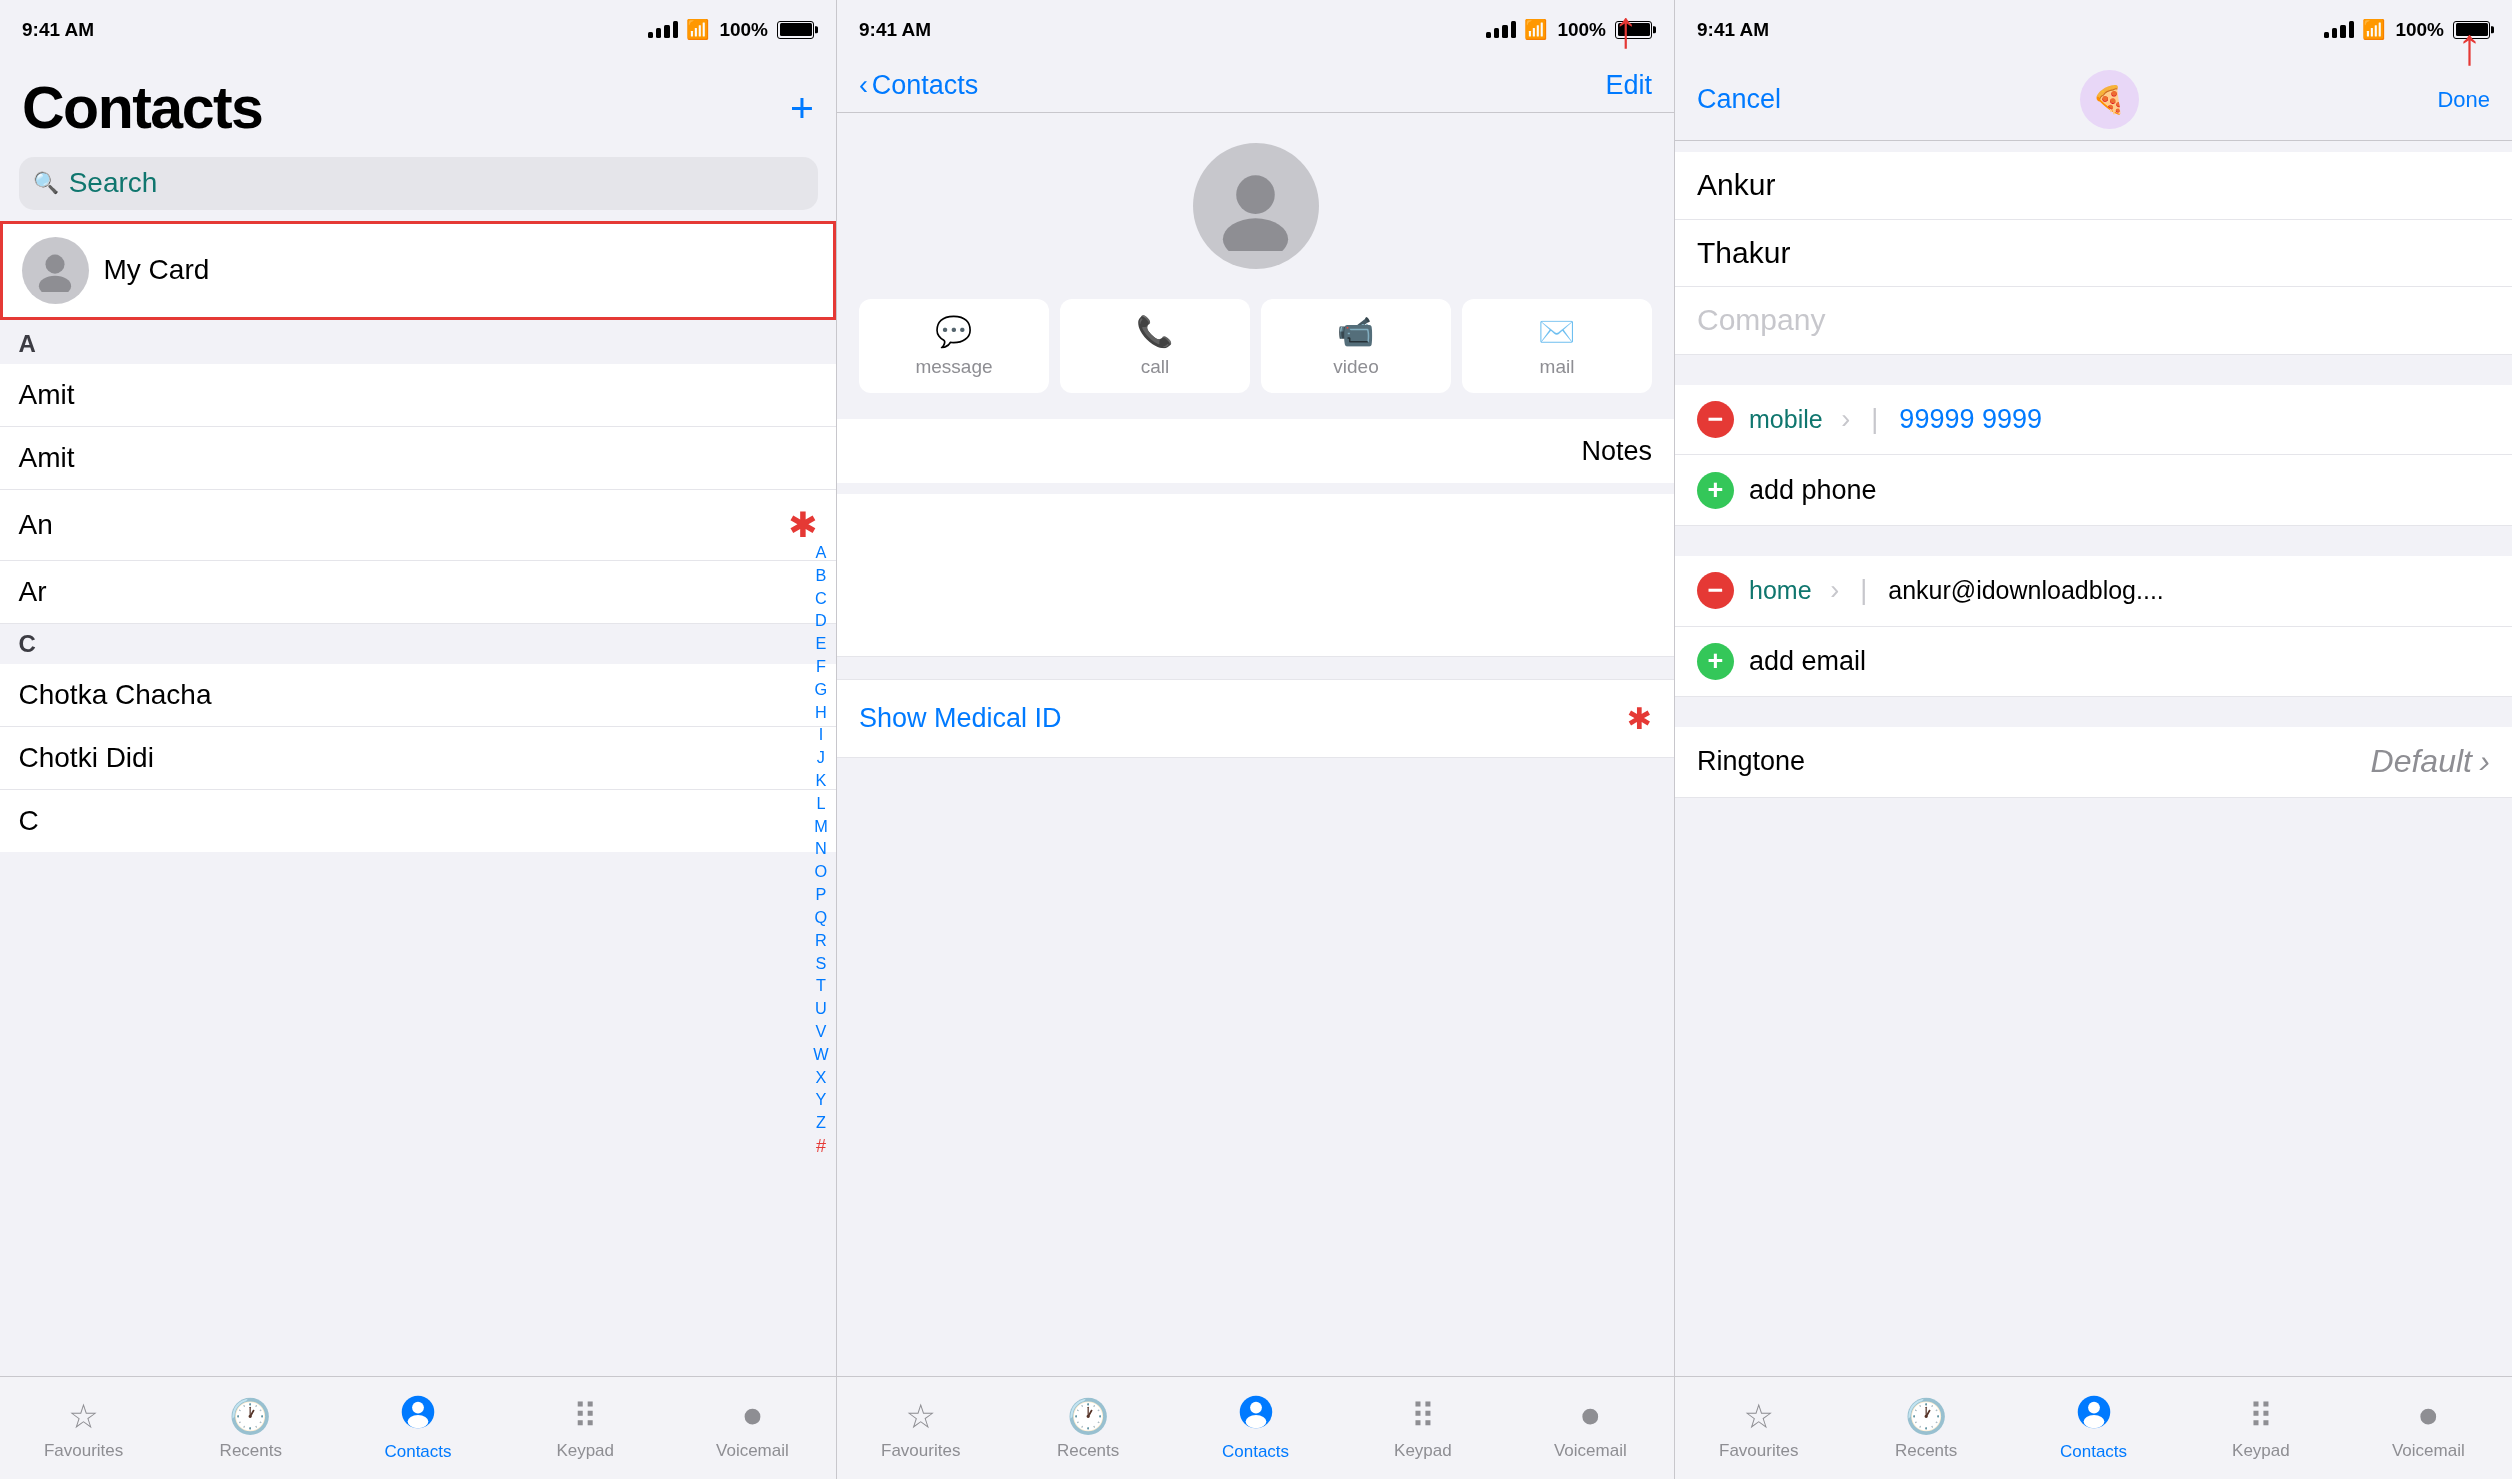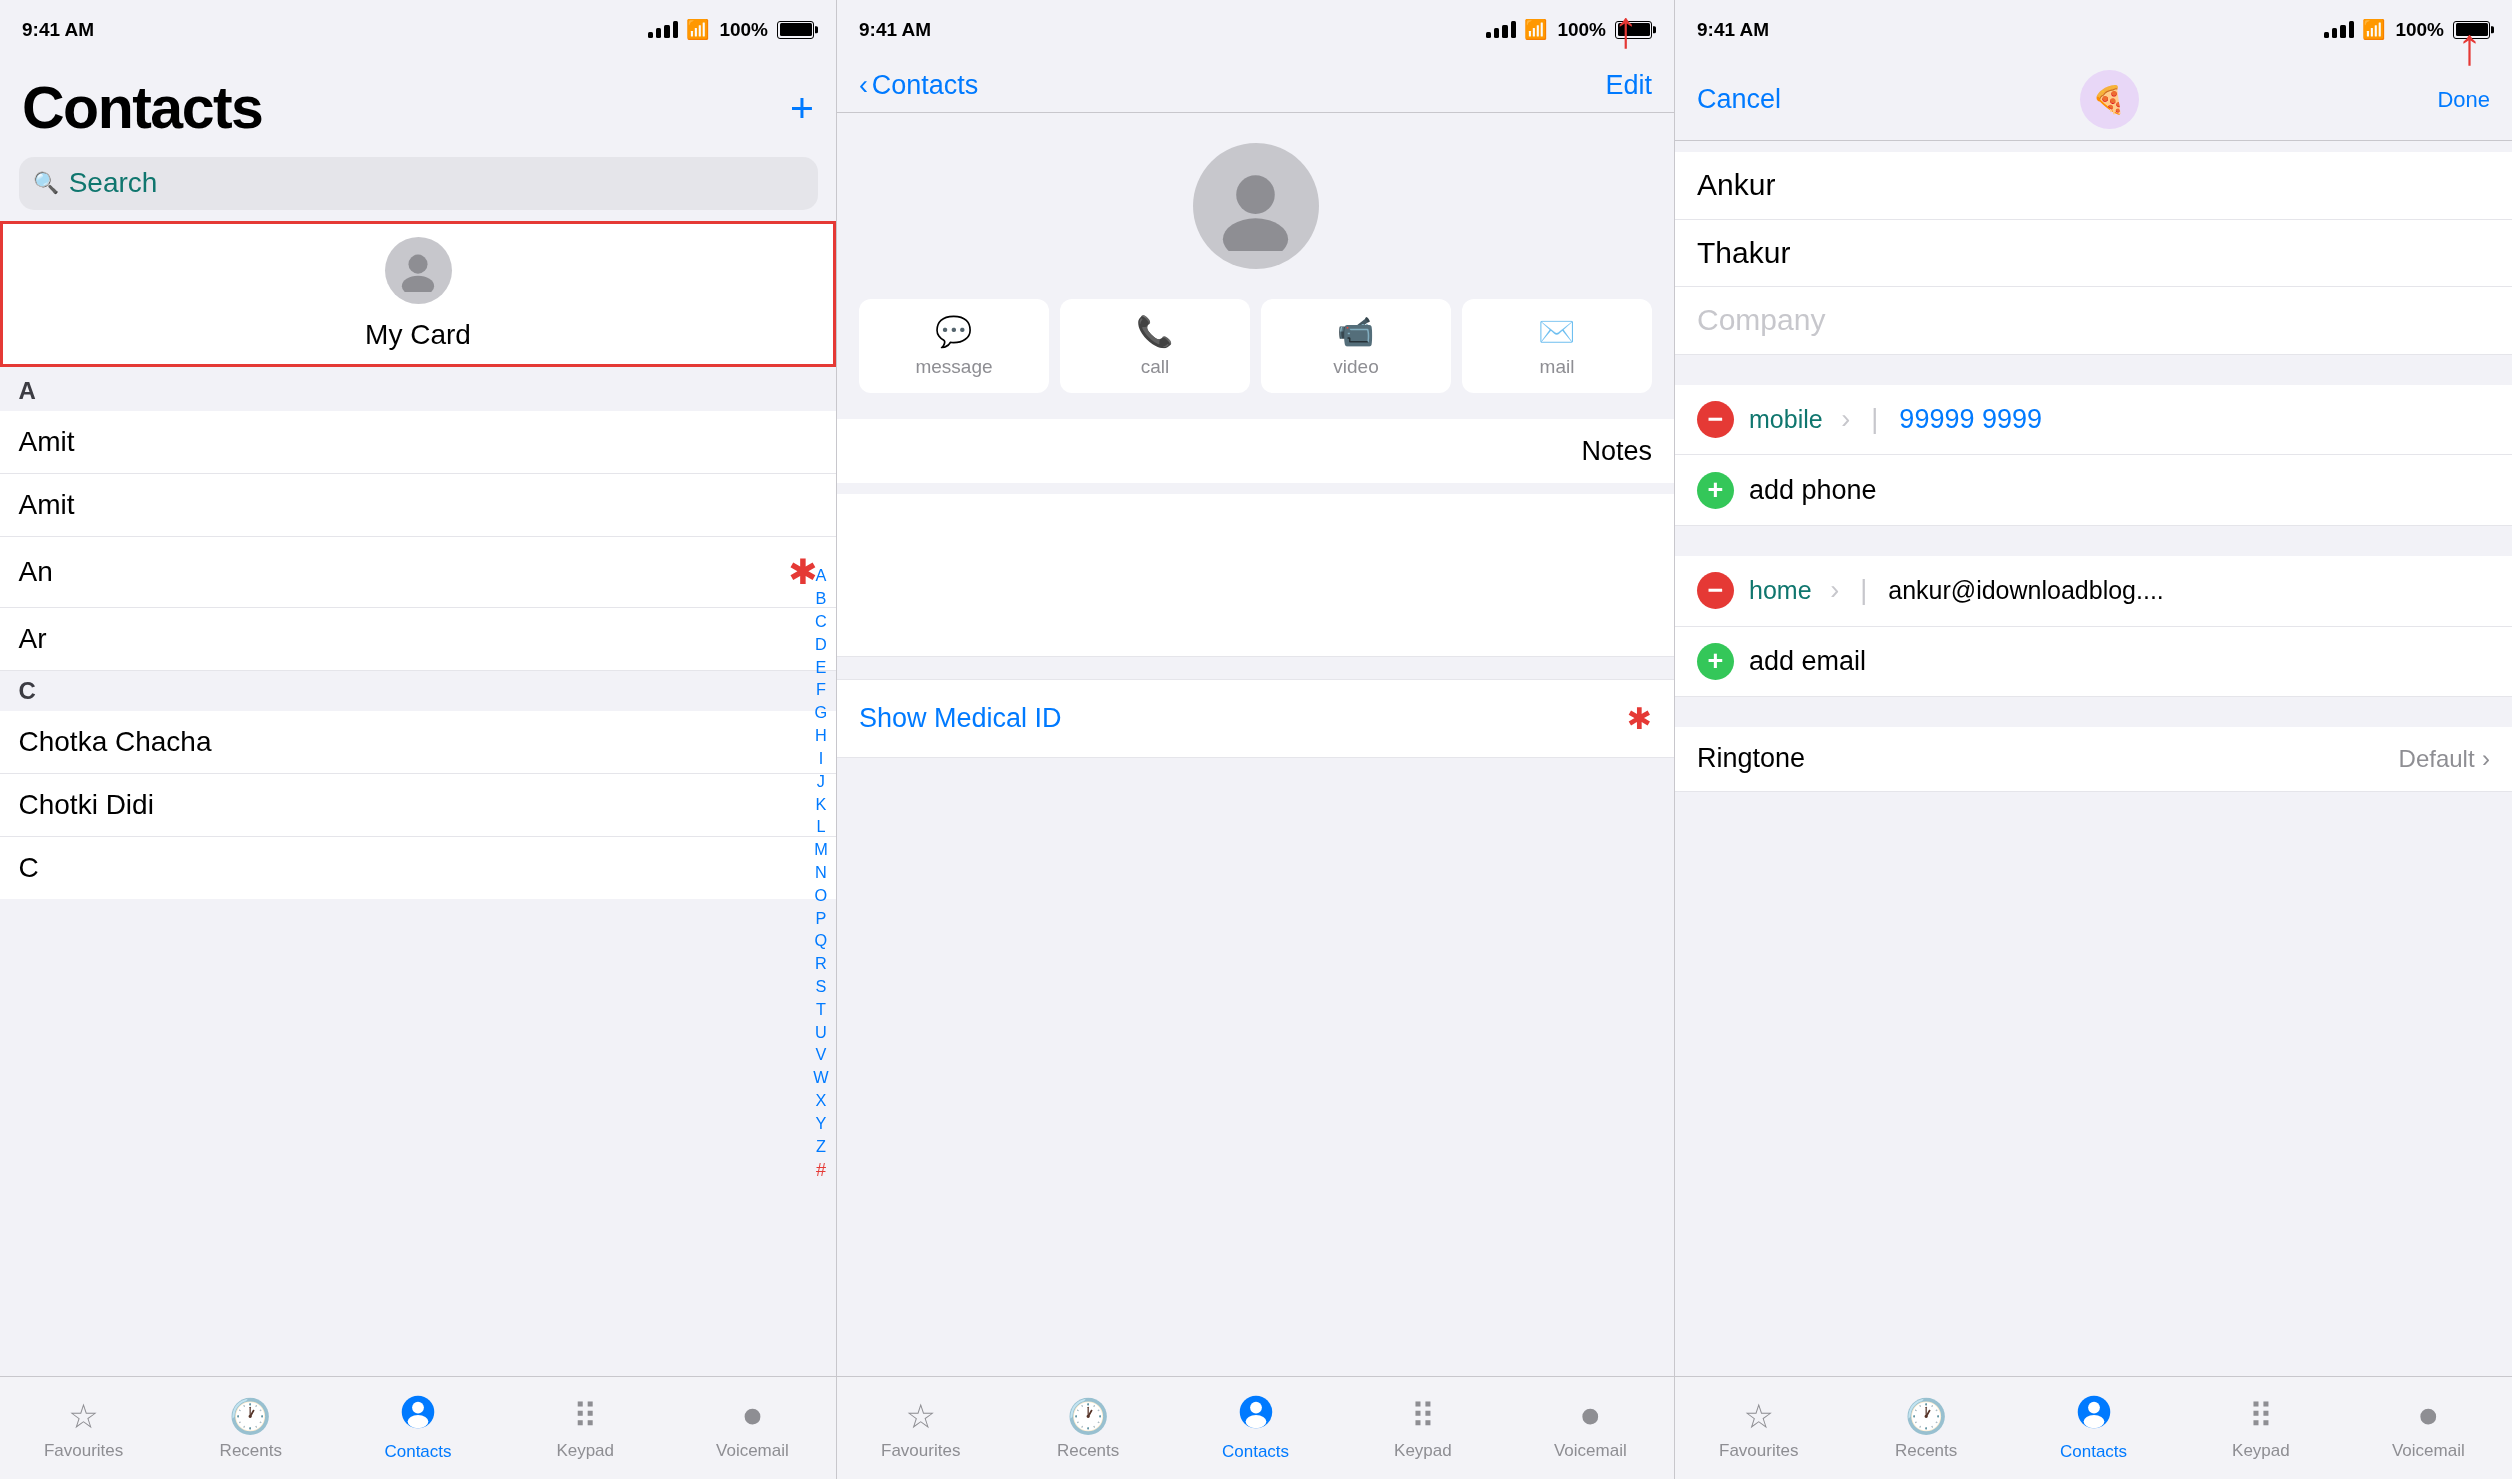--- a/index.html
+++ b/index.html
@@ -82,21 +82,20 @@
       margin: 0 0 3.7px;
       border: 3px solid #e53935;
       background: #fff;
     }
     .my-card {
       background: #fff;
       padding: 13.3px 18.5px;
       display: flex;
       align-items: center;
       gap: 15px;
-      flex-direction: column;
     }
     .avatar-circle {
       width: 67px; height: 67px;
       border-radius: 50%;
       background: #c7c7cc;
       display: flex; align-items: center; justify-content: center;
       flex-shrink: 0;
     }
     .avatar-circle svg { width: 44px; height: 44px; }
 
@@ -298,21 +297,21 @@
 
     .ringtone-row {
       background: #fff;
       padding: 16.3px 22px;
       display: flex;
       align-items: center;
       justify-content: space-between;
       font-size: 27px;
       border-bottom: 0.7px solid #e5e5ea;
     }
-    .ringtone-right { display: flex; align-items: center; gap: 7.4px; color: #8e8e93; font-size: 24px; }
+    .ringtone-right { display: flex; align-items: center; gap: 7.4px; color: #8e8e93; font-size: 32px; font-style: italic; }
   </style>
 </head>
 <body>
 
 <div class="panel panel-1">
 
   <div class="status-bar p1-status">
     <span>9:41 AM</span>
     <div class="status-right">
       <div class="signal-bars">

